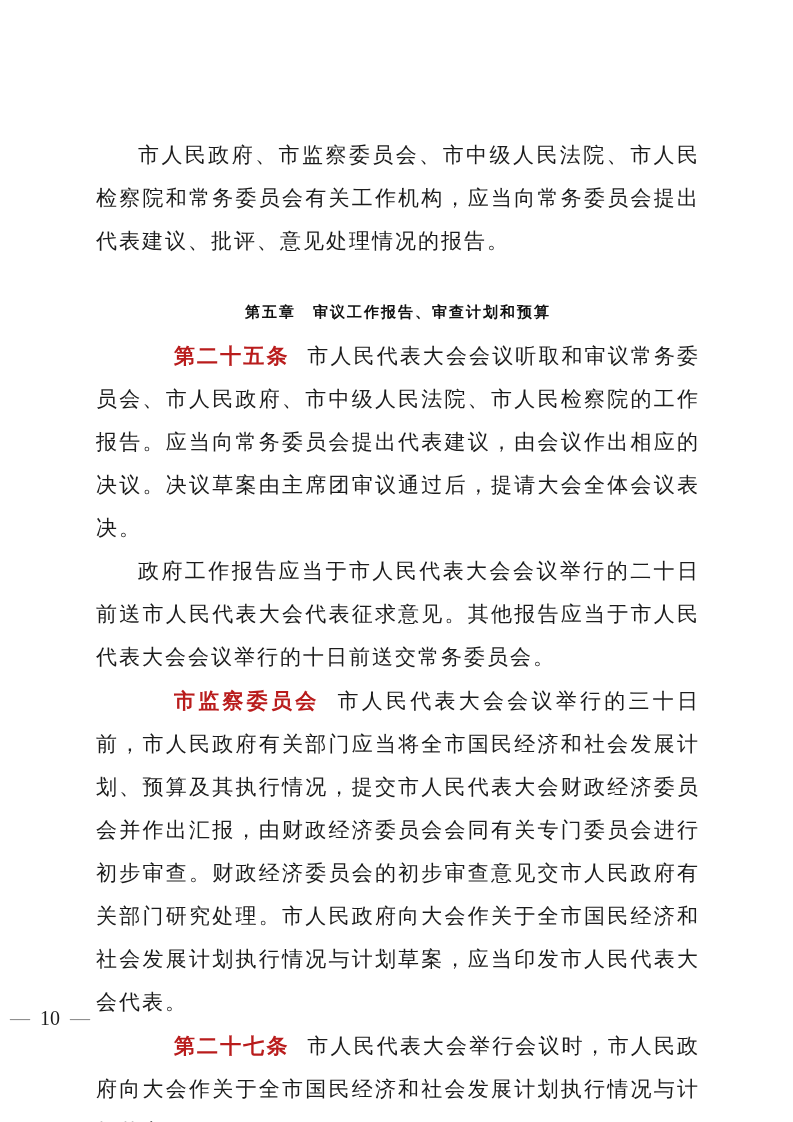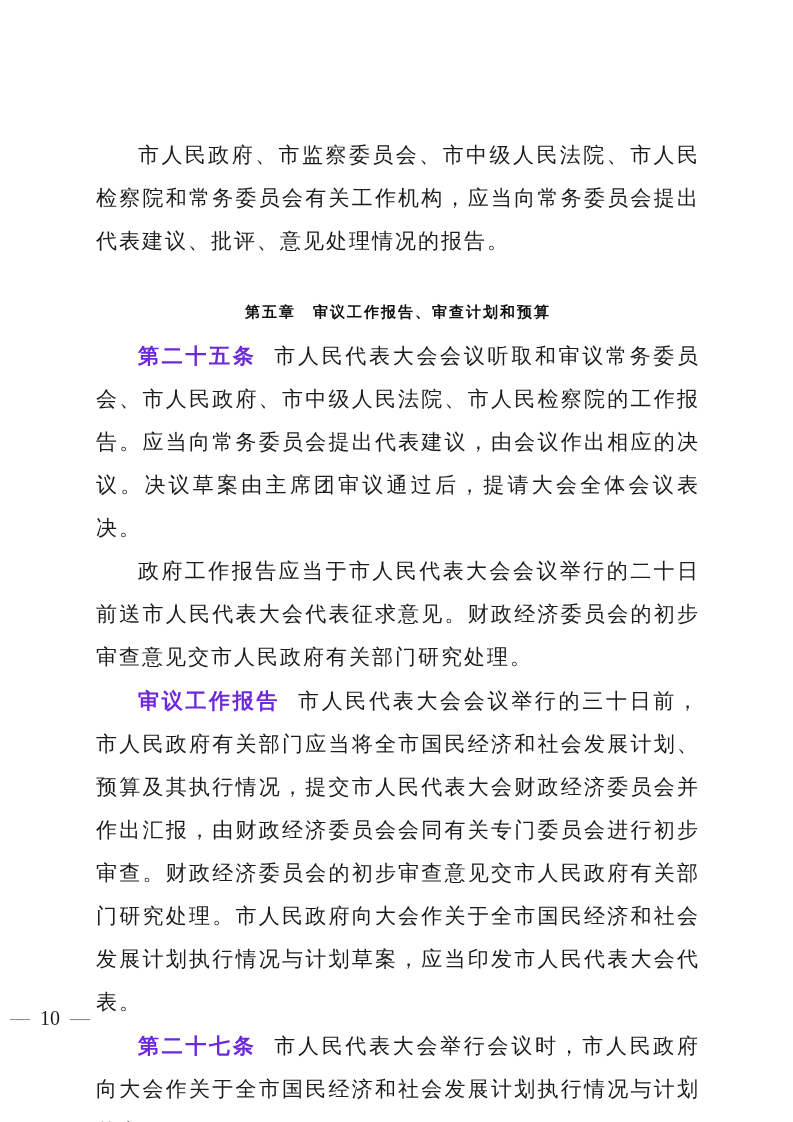--- a/index.html
+++ b/index.html
@@ -35,21 +35,22 @@
     font-weight: bold;
     text-align: center;
     text-indent: 0;
     font-family: "Liberation Sans", "DejaVu Sans", sans-serif;
     color: #111111;
   }
   .article-lead {
     font-weight: bold;
     font-family: "Liberation Sans", "DejaVu Sans", sans-serif;
     margin-right: 0.85em;
-    color: #6d28d9;
+    color: #b91c1c;
+    margin-left: 36px;
   }
   .page-footer {
     position: absolute;
     top: 1006px;
     left: 0;
     width: 793px;
     text-align: left;
     font-size: 20px;
     line-height: 24px;
     letter-spacing: 0;
@@ -65,21 +66,21 @@
 <body>
 
 <div class="page">
 
   <p class="body-text">市人民政府、市监察委员会、市中级人民法院、市人民检察院和常务委员会有关工作机构，应当向常务委员会提出代表建议、批评、意见处理情况的报告。</p>
 
   <h2 class="chapter-heading">第五章　审议工作报告、审查计划和预算</h2>
 
   <p class="body-text"><span class="article-lead">第二十五条</span><span>市人民代表大会会议听取和审议常务委员会、市人民政府、市中级人民法院、市人民检察院的工作报告。应当向常务委员会提出代表建议，由会议作出相应的决议。决议草案由主席团审议通过后，提请大会全体会议表决。</span></p>
 
-  <p class="body-text">政府工作报告应当于市人民代表大会会议举行的二十日前送市人民代表大会代表征求意见。财政经济委员会的初步审查意见交市人民政府有关部门研究处理。</p>
+  <p class="body-text">政府工作报告应当于市人民代表大会会议举行的二十日前送市人民代表大会代表征求意见。其他报告应当于市人民代表大会会议举行的十日前送交常务委员会。</p>
 
-  <p class="body-text"><span class="article-lead">审议工作报告</span><span>市人民代表大会会议举行的三十日前，市人民政府有关部门应当将全市国民经济和社会发展计划、预算及其执行情况，提交市人民代表大会财政经济委员会并作出汇报，由财政经济委员会会同有关专门委员会进行初步审查。财政经济委员会的初步审查意见交市人民政府有关部门研究处理。市人民政府向大会作关于全市国民经济和社会发展计划执行情况与计划草案，应当印发市人民代表大会代表。</span></p>
+  <p class="body-text"><span class="article-lead">市监察委员会</span><span>市人民代表大会会议举行的三十日前，市人民政府有关部门应当将全市国民经济和社会发展计划、预算及其执行情况，提交市人民代表大会财政经济委员会并作出汇报，由财政经济委员会会同有关专门委员会进行初步审查。财政经济委员会的初步审查意见交市人民政府有关部门研究处理。市人民政府向大会作关于全市国民经济和社会发展计划执行情况与计划草案，应当印发市人民代表大会代表。</span></p>
 
   <p class="body-text"><span class="article-lead">第二十七条</span><span>市人民代表大会举行会议时，市人民政府向大会作关于全市国民经济和社会发展计划执行情况与计划草案</span></p>
 
   <div class="page-footer"><span class="footer-dash">—</span><span>10</span><span class="footer-dash">—</span></div>
 
 </div>
 
 </body></html>

